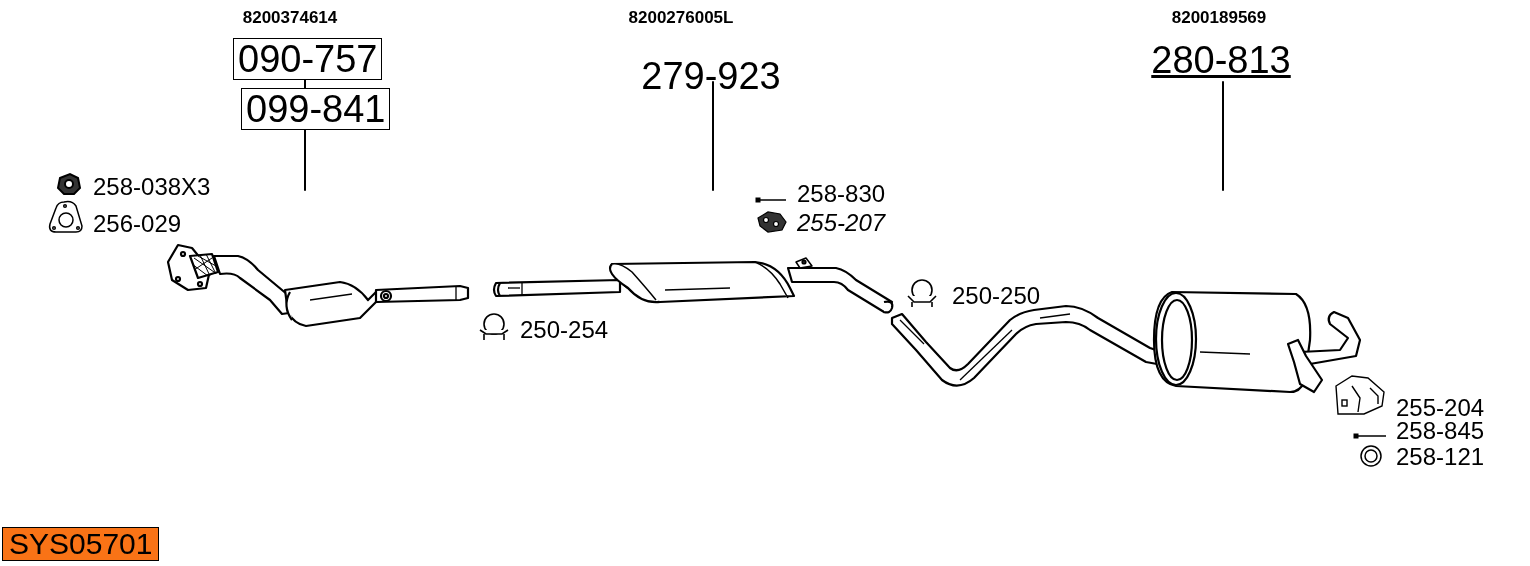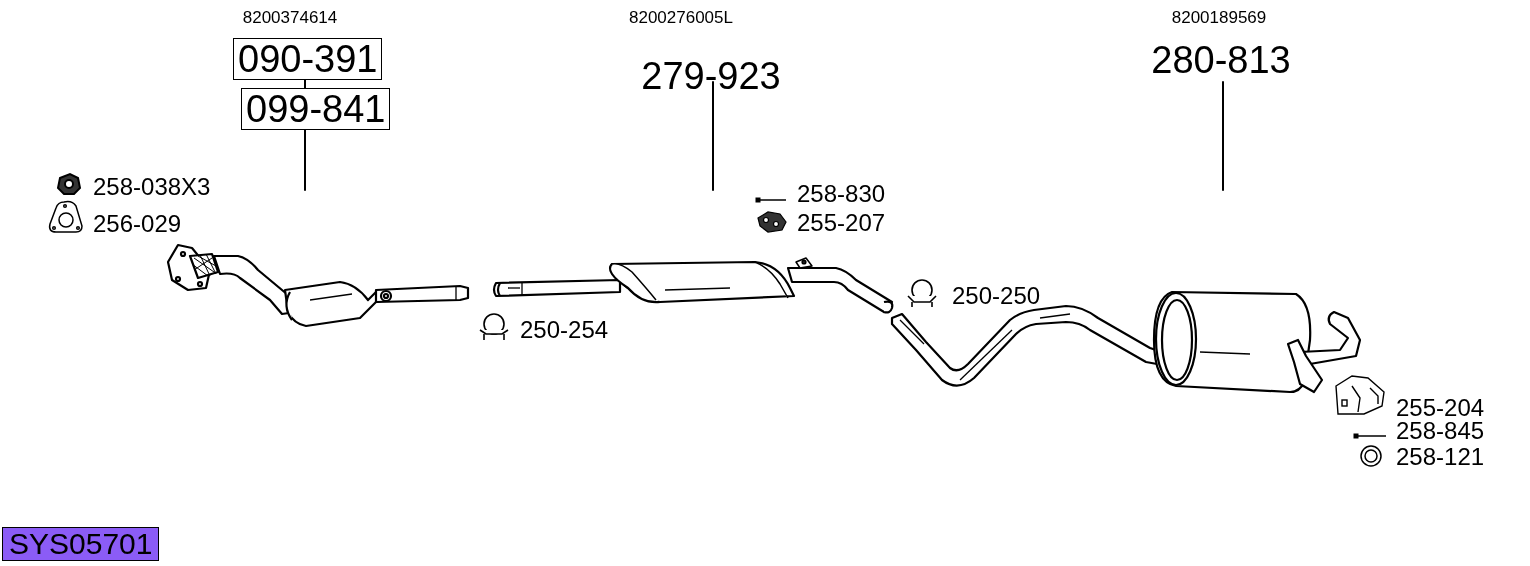--- a/index.html
+++ b/index.html
@@ -1,23 +1,23 @@
 <!DOCTYPE html>
 <html><head>
 <meta charset="utf-8">
 <style>
   html, body { margin: 0; padding: 0; background: #ffffff; }
   body { width: 1530px; height: 566px; position: relative; overflow: hidden;
          font-family: "Liberation Sans", sans-serif; color: #000; }
   .abs { position: absolute; }
-  .oem { font-size: 17px; text-align: center; width: 200px; }
+  .oem { font-size: 17px; text-align: center; width: 200px; font-weight: bold; }
   .big { font-size: 38px; text-align: center; width: 240px; line-height: 40px; }
   .boxed { border: 1.5px solid #000; padding: 0 4px; font-size: 38px; line-height: 40px; background:#fff; }
   .lbl { font-size: 24px; line-height: 22px; white-space: nowrap; }
-  .sys { border: 1.5px solid #000; font-size: 30px; line-height: 32px; padding: 0 6px; background:#8b5cf6; }
+  .sys { border: 1.5px solid #000; font-size: 30px; line-height: 32px; padding: 0 6px; background:#f97316; }
   svg.diagram { position: absolute; left: 0; top: 0; }
 </style>
 </head>
 <body>
 
 <svg class="diagram" width="1530" height="566" viewBox="0 0 1530 566">
   <g fill="none" stroke="#000" stroke-width="2" stroke-linejoin="round" stroke-linecap="round">
 
     <line x1="305" y1="79" x2="305" y2="88"></line>
     <line x1="305" y1="130" x2="305" y2="190"></line>
@@ -134,32 +134,32 @@
     <rect x="1354" y="434" width="4" height="4" fill="#000"></rect>
   </g>
 
   <g fill="none" stroke="#000" stroke-width="1.5">
     <circle cx="1371" cy="456" r="10"></circle>
     <circle cx="1371" cy="456" r="6"></circle>
   </g>
 </svg>
 
 <div class="abs oem" style="left:190px; top:8px;">8200374614</div>
-<div class="abs boxed" style="left:233px; top:38px;">090-391</div>
+<div class="abs boxed" style="left:233px; top:38px;">090-757</div>
 <div class="abs boxed" style="left:241px; top:88px;">099-841</div>
 
 <div class="abs oem" style="left:581px; top:8px;">8200276005L</div>
 <div class="abs big" style="left:591px; top:40px;margin-top:16px;">279-923</div>
 
 <div class="abs oem" style="left:1119px; top:8px;">8200189569</div>
-<div class="abs big" style="left:1101px; top:40px;">280-813</div>
+<div class="abs big" style="left:1101px; top:40px;text-decoration:underline;">280-813</div>
 
 <div class="abs lbl" style="left:93px; top:176px;">258-038X3</div>
 <div class="abs lbl" style="left:93px; top:213px;">256-029</div>
 <div class="abs lbl" style="left:520px; top:319px;">250-254</div>
 <div class="abs lbl" style="left:797px; top:183px;">258-830</div>
-<div class="abs lbl" style="left:797px; top:212px;">255-207</div>
+<div class="abs lbl" style="left:797px; top:212px;font-style:italic;">255-207</div>
 <div class="abs lbl" style="left:952px; top:285px;">250-250</div>
 <div class="abs lbl" style="left:1396px; top:397px;">255-204</div>
 <div class="abs lbl" style="left:1396px; top:420px;">258-845</div>
 <div class="abs lbl" style="left:1396px; top:446px;">258-121</div>
 
 <div class="abs sys" style="left:2px; top:527px;">SYS05701</div>
 
 </body></html>

